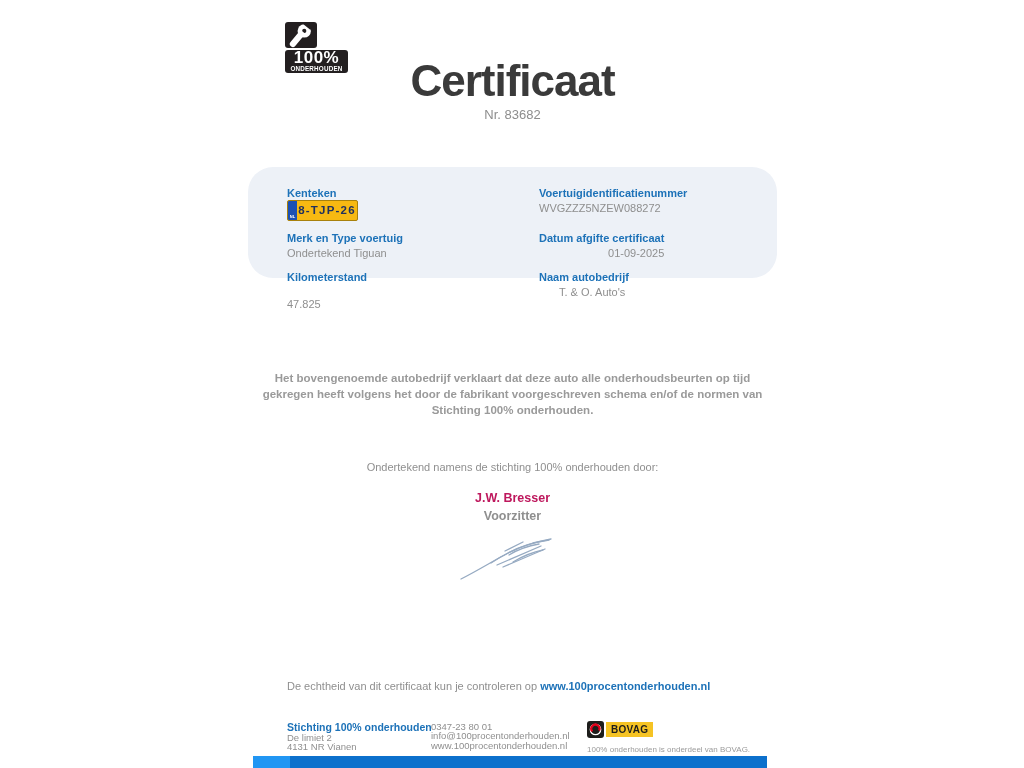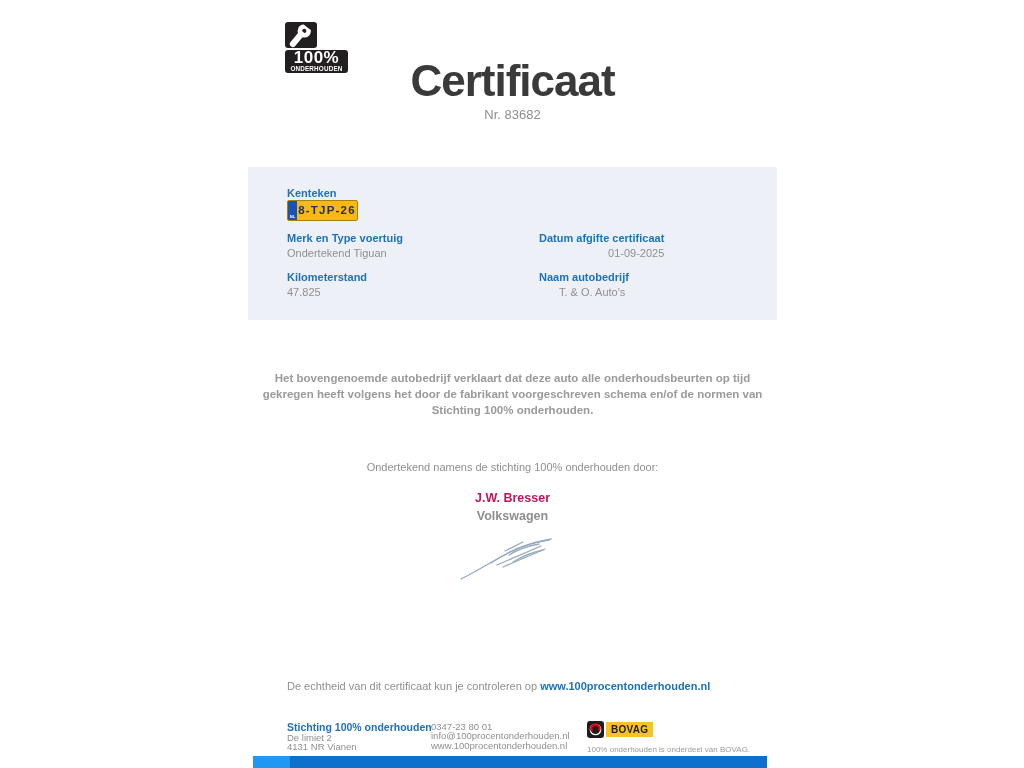--- a/index.html
+++ b/index.html
@@ -17,21 +17,21 @@
   .logo-text-box{width:63px;flex-direction:column;color:#fff;}
   .logo-percent{font-size:17px;font-weight:bold;line-height:15px;letter-spacing:.5px;}
   .logo-sub{font-size:6.3px;font-weight:bold;letter-spacing:.2px;line-height:8px;}
 
   
   .title-wrap{left:248px;top:58px;width:529px;text-align:center;}
   .title{font-size:44px;font-weight:bold;color:#3a3a3a;letter-spacing:-1px;line-height:46px;margin:0;}
   .cert-number{font-size:13px;color:#8d8d8d;margin-top:3px;}
 
   
-  .panel{left:248px;top:167px;width:529px;height:153px;background:#edf1f7;}
+  .panel{left:248px;top:167px;width:529px;height:111px;background:#edf1f7;border-radius:25px;}
   .field{position:absolute;}
   .lbl{color:#1d72b8;font-weight:bold;font-size:11px;line-height:12px;}
   .val{color:#8f8f8f;font-size:11px;line-height:12px;}
   .col-l{left:39px;}
   .col-r{left:291px;}
 
   .plate{position:absolute;left:39px;top:33px;width:69px;height:19px;background:#f7b912;
          border:1px solid #a8810c;border-radius:2px;display:flex;overflow:hidden;}
   .plate-strip{width:9px;background:#1b50b4;color:#fff;font-size:4px;font-weight:bold;
                display:flex;align-items:flex-end;justify-content:center;padding-bottom:1px;}
@@ -98,48 +98,52 @@
 <div class="abs panel">
 
   <div class="field col-l" style="top:20px;">
     <div class="lbl">Kenteken</div>
   </div>
   <div class="plate">
     <div class="plate-strip">NL</div>
     <div class="plate-num">8-TJP-26</div>
   </div>
 
+  <div class="field col-r" style="top:20px;">
+    <div class="lbl">Voertuigidentificatienummer</div>
+    <div class="val" style="margin-top:3px;">WVGZZZ5NZEW088272</div>
+  </div>
 
   <div class="field col-l" style="top:65px;">
     <div class="lbl">Merk en Type voertuig</div>
     <div class="val" style="margin-top:3px;">Ondertekend Tiguan</div>
   </div>
 
   <div class="field col-r" style="top:65px;text-align:right;">
     <div class="lbl">Datum afgifte certificaat</div>
     <div class="val" style="margin-top:3px;">01-09-2025</div>
   </div>
 
   <div class="field col-l" style="top:104px;">
     <div class="lbl">Kilometerstand</div>
-    <div class="val" style="margin-top:3px;">47.825</div>
+    <div class="val" style="margin-top:15px;">47.825</div>
   </div>
 
   <div class="field col-r" style="top:104px;">
     <div class="lbl">Naam autobedrijf</div>
     <div class="val" style="margin-top:3px;margin-left:20px;">T. &amp; O. Auto's</div>
   </div>
 </div>
 
 <div class="abs statement">Het bovengenoemde autobedrijf verklaart dat deze auto alle onderhoudsbeurten op tijd gekregen heeft volgens het door de fabrikant voorgeschreven schema en/of de normen van Stichting 100% onderhouden.</div>
 
 <div class="abs sig-block">
   <div class="sig-intro">Ondertekend namens de stichting 100% onderhouden door:</div>
   <div class="sig-name">J.W. Bresser</div>
-  <div class="sig-role">Volkswagen</div>
+  <div class="sig-role">Voorzitter</div>
   <div class="sig-scribble">
     <svg width="120" height="52" viewBox="0 0 120 52" aria-hidden="true">
       <g fill="none" stroke="#96aac2" stroke-width="1.3" stroke-linecap="round">
         <path d="M8 50 C 24 42 40 32 55 24 C 68 17 82 13 96 11"></path>
         <path d="M38 34 C 50 26 64 19 80 14 L 98 10"></path>
         <path d="M44 36 L 88 17"></path>
         <path d="M50 38 L 92 20"></path>
         <path d="M56 26 C 64 21 74 17 86 15"></path>
         <path d="M60 33 C 70 27 80 23 90 21"></path>
         <path d="M52 22 L 70 13"></path>

